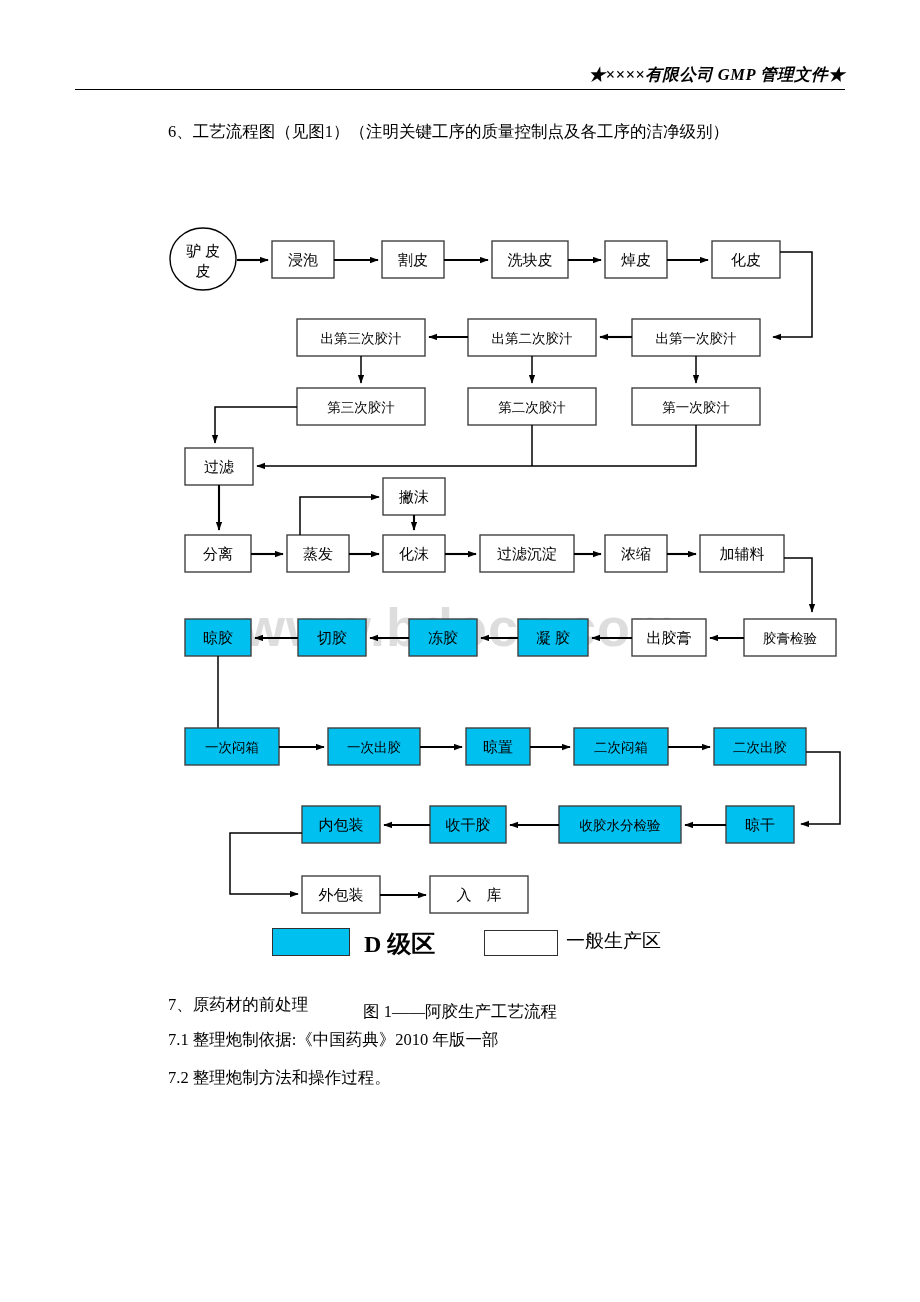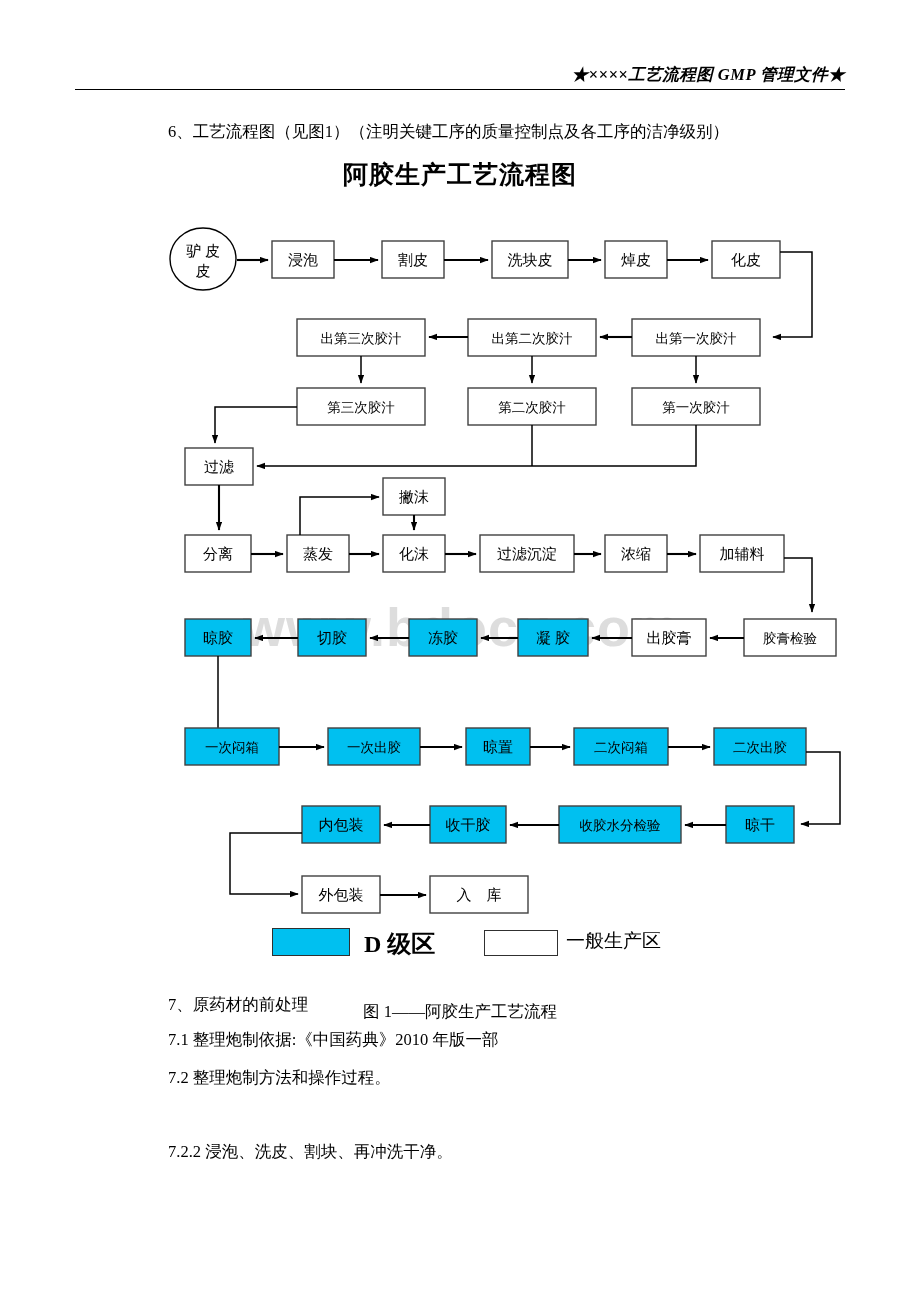--- a/index.html
+++ b/index.html
@@ -82,26 +82,25 @@
     position:absolute; left:566px; top:928px; font-size:19px;
     white-space:nowrap;
   }
 </style>
 </head>
 <body>
 
 <div class="page">
 
   <div class="header">
-    <span class="header-text">★××××工艺流程图 GMP 管理文件★</span>
+    <span class="header-text">★××××有限公司 GMP 管理文件★</span>
   </div>
 
   <div class="line" style="top:122px;">6、工艺流程图（见图1）（注明关键工序的质量控制点及各工序的洁净级别）</div>
 
-  <div class="doc-title">阿胶生产工艺流程图</div>
 
   <div class="watermark">www.bdocx.com</div>
 
   <div class="chart">
   <svg width="920" height="1302" viewBox="0 0 920 1302" xmlns="http://www.w3.org/2000/svg">
     <defs>
       <marker id="ah" markerWidth="9" markerHeight="9" refX="8.2" refY="3.2" orient="auto" markerUnits="userSpaceOnUse">
         <path d="M0,0 L9,3.2 L0,6.4 z" fill="#000"></path>
       </marker>
     </defs>
@@ -282,15 +281,14 @@
   <div class="legend-swatch-cyan"></div>
   <div class="legend-label-d">D 级区</div>
   <div class="legend-swatch-white"></div>
   <div class="legend-label-g">一般生产区</div>
 
   <div class="fig-caption">图 1——阿胶生产工艺流程</div>
 
   <div class="line" style="top:995px;">7、原药材的前处理</div>
   <div class="line" style="top:1030px;">7.1 整理炮制依据:《中国药典》2010 年版一部</div>
   <div class="line" style="top:1068px;text-align:center;">7.2 整理炮制方法和操作过程。</div>
-  <div class="line" style="top:1142px;">7.2.2 浸泡、洗皮、割块、再冲洗干净。</div>
 
 </div>
 
 </body></html>

